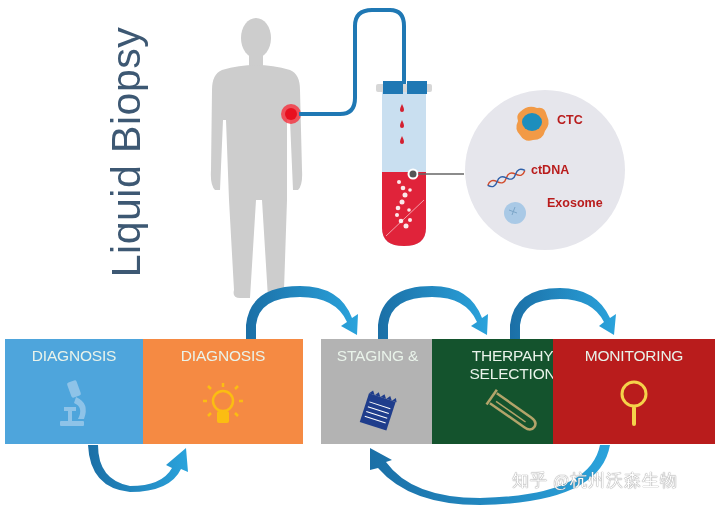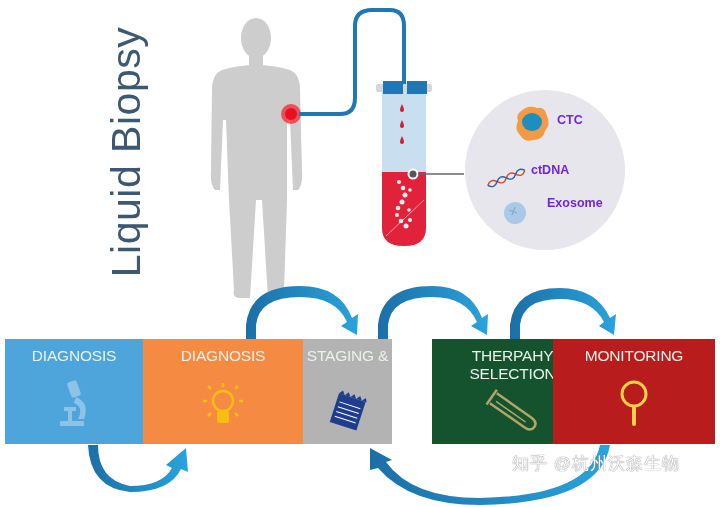--- a/index.html
+++ b/index.html
@@ -6,24 +6,24 @@
   body { width: 720px; height: 507px; position: relative; overflow: hidden;
          font-family: "Liberation Sans", sans-serif; }
   .abs { position: absolute; }
   #title { left: 126px; top: 152px; transform: translate(-50%, -50%) rotate(-90deg);
            color: #3d5873; font-size: 41px; white-space: nowrap; letter-spacing: 0.5px; }
   svg.layer { position: absolute; left: 0; top: 0; }
   .stage { position: absolute; top: 339px; height: 105px; }
   .stage-label { position: absolute; left: 0; right: 0; top: 8px; text-align: center;
                  font-size: 15.5px; line-height: 18px; color: #e9f3ea; letter-spacing: -0.2px; }
   .stage-icon { position: absolute; left: 50%; transform: translateX(-50%); }
-  .analyte-label { position: absolute; font-weight: bold; font-size: 12.5px; color: #6d28d9; }
-  #watermark { left: 512px; top: 452px; font-size: 17px; color: #ffffff;
+  .analyte-label { position: absolute; font-weight: bold; font-size: 12.5px; color: #b91c1c; }
+  #watermark { left: 512px; top: 469px; font-size: 17px; color: #ffffff;
                text-shadow: 0 0 1px #8a8a8a, 0 0 1px #8a8a8a; letter-spacing: 1px;
-               font-family: Liberation Sans, sans-serif; }
+               font-family: Liberation Serif, serif; }
 </style>
 </head>
 <body>
 
 <div id="title" class="abs">Liquid Biopsy</div>
 
 <svg class="layer" width="720" height="340" viewBox="0 0 720 340">
   <defs>
     <linearGradient id="arrowGrad" x1="0" x2="1" y1="0" y2="0">
       <stop offset="0" stop-color="#1b6fa6"></stop>
@@ -116,21 +116,21 @@
         <line x1="10" y1="22" x2="6" y2="22"></line>
         <line x1="42" y1="22" x2="46" y2="22"></line>
       <line x1="14" y1="10" x2="11" y2="7"></line>
         <line x1="38" y1="10" x2="41" y2="7"></line>
       <line x1="14" y1="34" x2="11" y2="37"></line>
         <line x1="38" y1="34" x2="41" y2="37"></line>
     </g>
     <rect x="20" y="32" width="12" height="12" rx="2" fill="#fbbd12"></rect>
   </svg>
 </div>
-<div class="stage" style="left:303px;width:89px;background:#b3b3b3;">
+<div class="stage" style="left:321px;width:113px;background:#b3b3b3;">
   <div class="stage-label">
     <div>STAGING &amp;</div>
   </div>
   <svg class="stage-icon" style="top:50px" width="44" height="44" viewBox="0 0 44 44">
     <g transform="rotate(18 22 22)">
       <rect x="8" y="8" width="28" height="30" fill="#1f3d8c"></rect>
       <path d="M8 8 l3 -4 l3 4 l3 -4 l3 4 l3 -4 l3 4 l3 -4 l3 4 l3 -4 l2 4" fill="#1f3d8c"></path>
       <g stroke="#ffffff" stroke-width="1">
         <line x1="11" y1="16" x2="33" y2="16"></line>
           <line x1="11" y1="21" x2="33" y2="21"></line>

